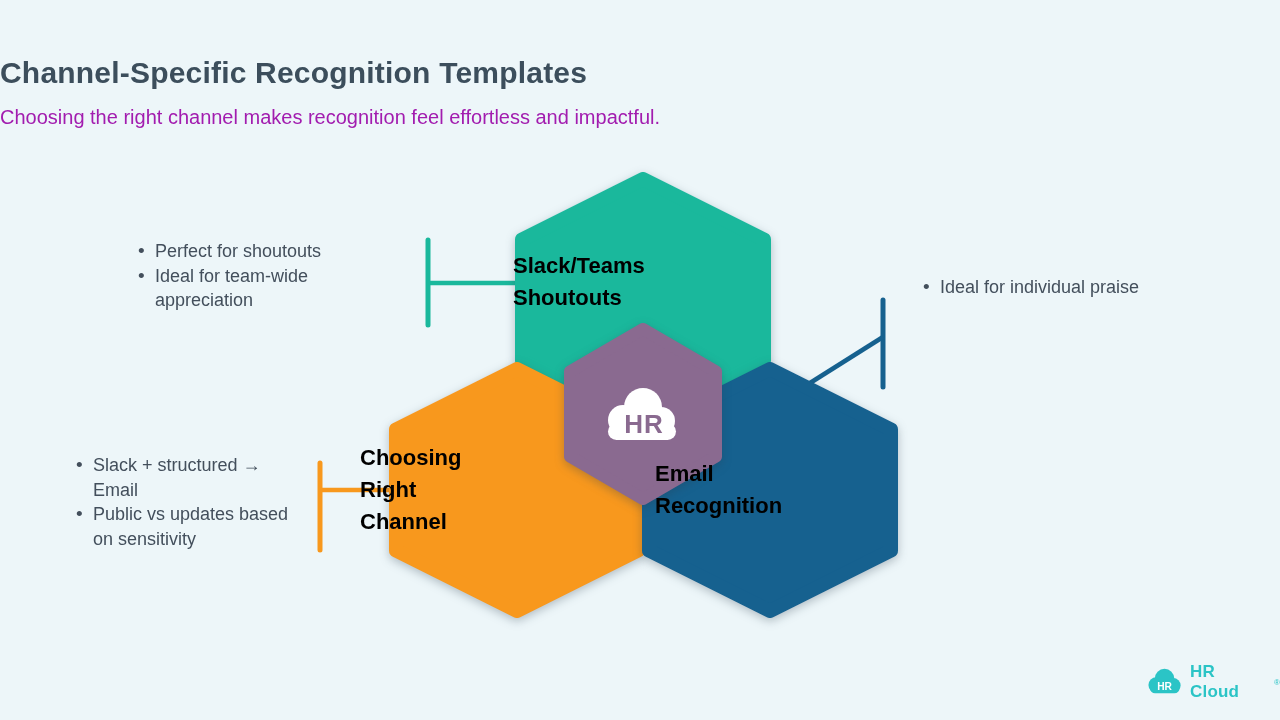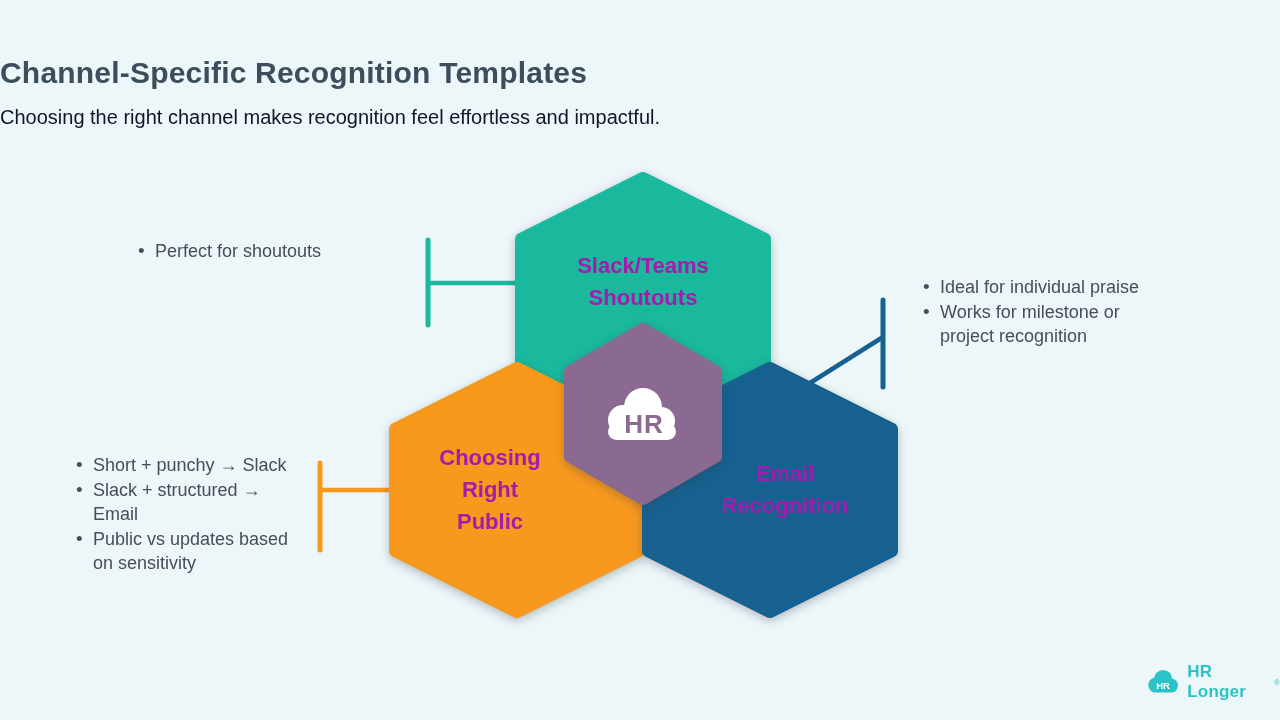--- a/index.html
+++ b/index.html
@@ -25,39 +25,38 @@
     margin: 0;
     font-size: 30px;
     font-weight: bold;
     color: #3c4e5c;
     letter-spacing: 0.2px;
   }
   .subtitle {
     margin: 16px 0 0 0;
     font-size: 20px;
     font-weight: normal;
-    color: #0f172a;
+    color: #a21caf;
   }
   svg.diagram {
     position: absolute;
     left: 0; top: 0;
     width: 1280px;
     height: 720px;
   }
   svg.diagram polygon {
     stroke-linejoin: round;
     filter: drop-shadow(0 3px 5px rgba(40,60,75,0.30));
   }
   .hex-label {
     position: absolute;
-    color: #a21caf;
+    color: #000000;
     font-weight: bold;
     font-size: 22px;
     line-height: 32px;
-    text-align: center;
     white-space: pre-line;
     width: 260px;
   }
   .hex-label.slack  { left: 513px; top: 250px; }
   .hex-label.choose { left: 360px; top: 442px; }
   .hex-label.email  { left: 655px; top: 458px; }
   ul.bullets {
     position: absolute;
     margin: 0;
     padding: 0 0 0 22px;
@@ -135,47 +134,46 @@
       <circle cx="661" cy="421" r="14"></circle>
       <rect x="608" y="423" width="68" height="17" rx="8.5"></rect>
       <text x="644" y="433" text-anchor="middle" font-family="Liberation Sans, DejaVu Sans, sans-serif" font-size="26" font-weight="bold" letter-spacing="1" fill="#8a6a90">HR</text>
     </g>
   </svg>
 
   <div class="hex-label slack">Slack/Teams
 Shoutouts</div>
   <div class="hex-label choose">Choosing
 Right
-Public</div>
+Channel</div>
   <div class="hex-label email">Email
 Recognition</div>
 
   <ul class="bullets slack">
       <li>Perfect for shoutouts</li>
+      <li>Ideal for team-wide
+appreciation</li>
     </ul>
   <ul class="bullets email">
       <li>Ideal for individual praise</li>
-      <li>Works for milestone or
-project recognition</li>
     </ul>
   <ul class="bullets choose">
-      <li>Short + punchy → Slack</li>
       <li>Slack + structured →
 Email</li>
       <li>Public vs updates based
 on sensitivity</li>
     </ul>
 
   <div class="logo">
     <svg width="38" height="31" viewBox="0 0 38 31">
       <g fill="#2bc4c6">
         <circle cx="10.5" cy="18" r="8"></circle>
         <circle cx="19" cy="11.5" r="10"></circle>
         <circle cx="28" cy="18.5" r="7.5"></circle>
         <rect x="4" y="16" width="30.5" height="10.5" rx="5.25"></rect>
       </g>
       <text x="19" y="23" text-anchor="middle" fill="#ffffff" font-family="Liberation Sans, DejaVu Sans, sans-serif" font-size="10.5" font-weight="bold">HR</text>
     </svg>
-    <span class="logo-text">HR Longer</span>
+    <span class="logo-text">HR Cloud</span>
     <sup>®</sup>
   </div>
 
 </div>
 
 </body></html>

